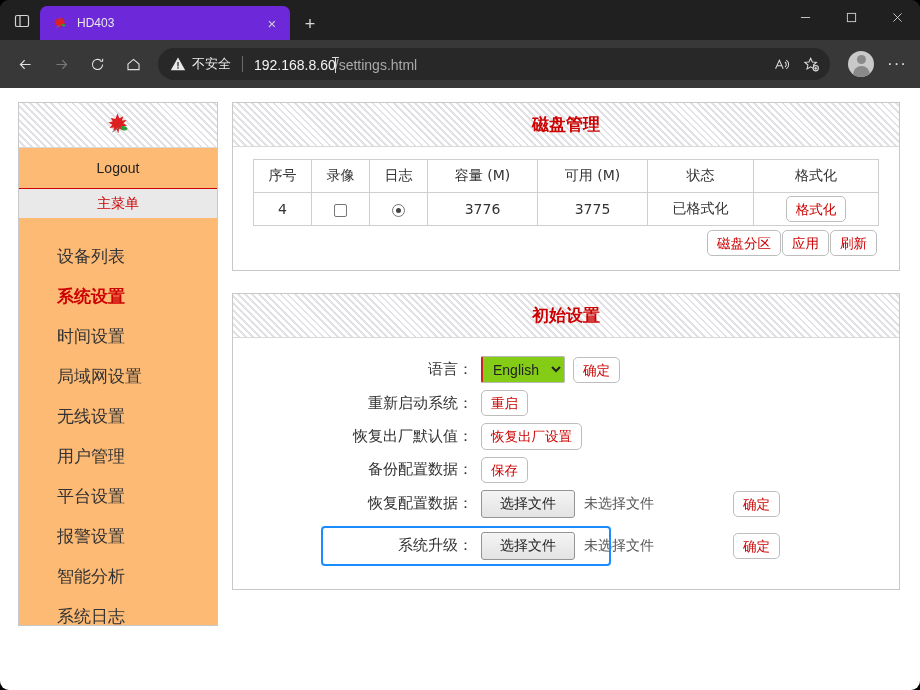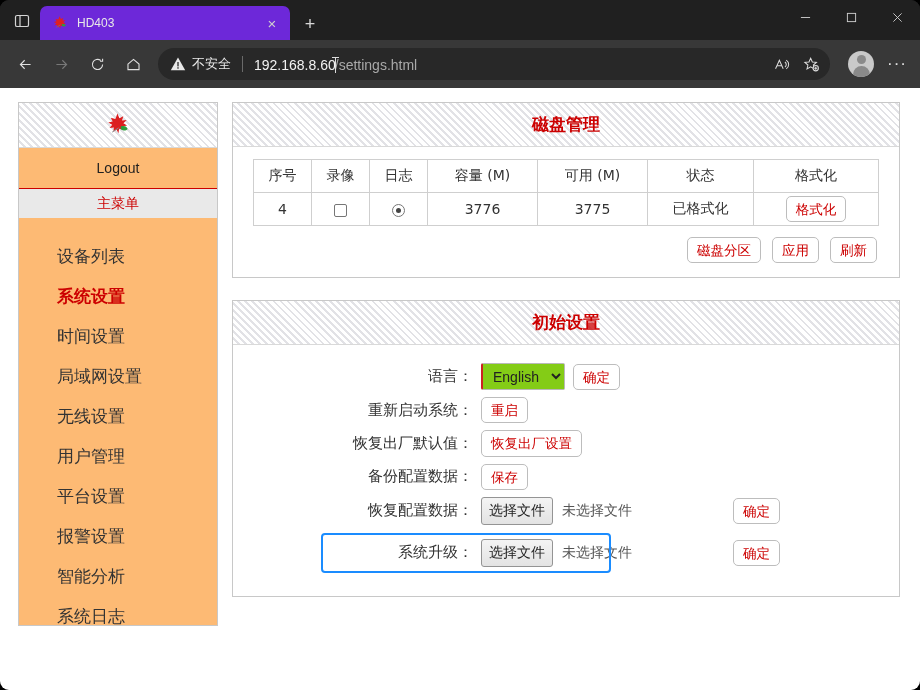--- a/index.html
+++ b/index.html
@@ -168,39 +168,39 @@
     content: ""; position: absolute; width: 5px; height: 5px; border-radius: 50%;
     background: #444; left: 3px; top: 3px;
   }
   .btn {
     border: 1px solid #bdbdbd; border-radius: 5px; background: #fff;
     color: #cc0000; font-size: 13.5px; padding: 4px 9px;
     font-family: "DejaVu Sans", sans-serif; line-height: 1.2; cursor: pointer;
     display: inline-block;
   }
   .tbl-actions {
-    display: flex; justify-content: flex-end; gap: 11px; margin-top: 11px; padding-right: 2px;
+    display: flex; justify-content: flex-end; gap: 1px; margin-top: 4px; padding-right: 2px;
   }
 
   
   .form { padding: 18px 0 22px 0; }
   .frow { display: flex; align-items: center; margin-bottom: 7px; position: relative; }
   .flabel {
     width: 248px; text-align: right; padding-right: 8px; font-size: 15px;
     color: #333; font-family: "DejaVu Sans", sans-serif;
   }
   .fctl { display: flex; align-items: center; gap: 8px; }
   select.lang {
     font-size: 14px; font-family: "Liberation Sans", sans-serif; color: #222;
     padding: 3px 4px 3px 6px; border: 1px solid #b9b9b9; border-left: 2px solid #cc2222;
     background: #84cc16; border-radius: 2px; width: 84px; height: 27px;
   }
   .filerow { display: flex; align-items: center; gap: 9px; }
   .filebtn {
-    border: 1px solid #949494; border-radius: 3px; font-size: 14px; padding: 4px 7px;
+    border: 1px solid #949494; border-radius: 3px; font-size: 14px; padding: 4px 18px;
     background: linear-gradient(#f4f4f4, #e3e3e3); color: #222;
     font-family: Liberation Sans, sans-serif;
   }
   .filename { font-size: 14px; color: #555; font-family: "DejaVu Sans", sans-serif; }
   .confirm-right { position: absolute; left: 500px; }
   .focus-box {
     position: absolute; left: 88px; right: auto; width: 290px; top: -6px; bottom: -6px;
     border: 2px solid #1a8cff; border-radius: 4px; pointer-events: none;
   }
   .frow.focused { position: relative; }

